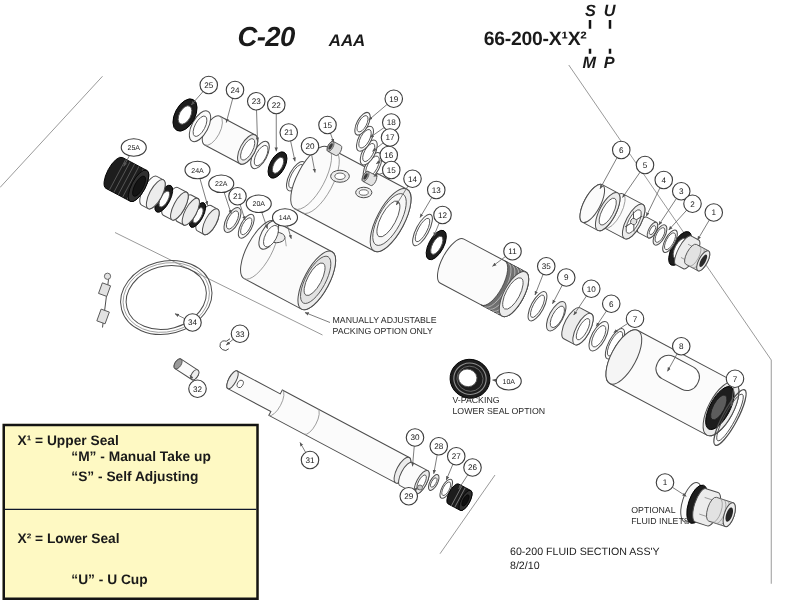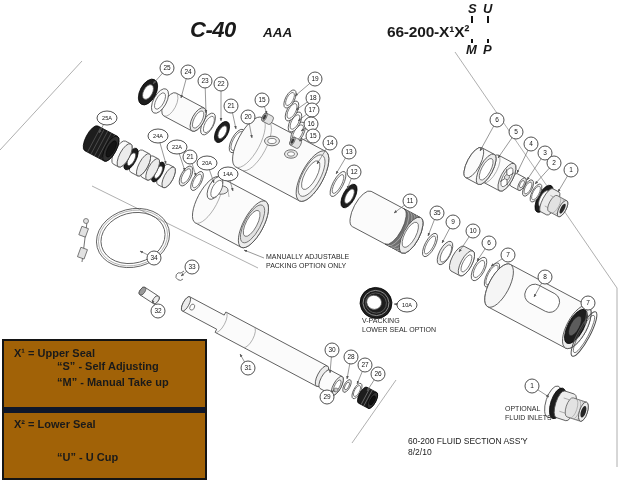--- a/index.html
+++ b/index.html
@@ -10,24 +10,24 @@
   .t-model{font:italic 700 22px "Liberation Sans",sans-serif;letter-spacing:-.5px}
   .t-series{font:italic 700 13.5px "Liberation Sans",sans-serif}
   .t-name{font:700 15px "Liberation Sans",sans-serif}
   .t-pn{font:700 15.5px "Liberation Sans",sans-serif;letter-spacing:-.2px}
   .t-sel{font:italic 700 13px "Liberation Sans",sans-serif}
   .tick{width:1.5px;background:#141414}
   
   .ann{font-size:7px;line-height:8.5px;color:#2a2a2a;white-space:nowrap}
   .assy{font-size:8.5px;line-height:11px;color:#222;white-space:nowrap}
   
-  .legend{left:2px;top:339px;width:201px;height:137px;border:2px solid #141414;background:#a16207;font-weight:700}
+  .legend{left:2px;top:339px;width:201px;height:137px;border:2px solid #141414;background:#fef9c3;font-weight:700}
   .legend-sec{padding:6px 0 0 10px;box-sizing:border-box}
   .legend-sec.upper{height:66px}
-  .legend-sec.lower{border-top:6px solid #0f172a;padding-top:5px}
+  .legend-sec.lower{border-top:1px solid #0f172a;padding-top:17px}
   .legend .head{font-size:11px;white-space:nowrap}
   .legend .opt{font-size:11px;margin-left:43px;line-height:15.5px;white-space:nowrap}
   .legend-sec.lower .opt-wrap{margin-top:20px}
   
   svg{position:absolute;left:0;top:0}
   .frame{stroke:#9a9a9a;stroke-width:.8;fill:none}
   .ln{stroke:#4d4d4d;stroke-width:.8;fill:none}
   .thin{stroke:#8a8a8a;stroke-width:.6;fill:none}
   .body{fill:#fbfbfb;stroke:#4d4d4d;stroke-width:.8}
   .face{fill:#ececec;stroke:#4d4d4d;stroke-width:.8}
@@ -593,21 +593,21 @@
           <text x="248" y="370.3" class="balloon-label">31</text>
         </g>
         <g>
           <line x1="532" y1="386" x2="549" y2="397" class="leader" marker-end="url(#arrow)"></line>
           <ellipse cx="532" cy="386" rx="7" ry="7" class="balloon"></ellipse>
           <text x="532" y="388.3" class="balloon-label">1</text>
         </g>
       </g>
   </svg>
 
-  <div class="abs t-model" style="left:190px;top:17px">C-40</div>
+  <div class="abs t-model" style="left:190px;top:17px">C-20</div>
   <div class="abs t-series" style="left:263px;top:25px">AAA</div>
   <div class="abs t-pn" style="left:387px;top:23px">66-200-X¹X²</div>
   <div class="abs t-sel" style="left:468px;top:1px">S</div>
   <div class="abs t-sel" style="left:483px;top:1px">U</div>
   <div class="abs t-sel" style="left:466px;top:42px">M</div>
   <div class="abs t-sel" style="left:483px;top:42px">P</div>
   <div class="abs tick" style="left:471px;top:16px;height:7px"></div>
   <div class="abs tick" style="left:487px;top:16px;height:7px"></div>
   <div class="abs tick" style="left:471px;top:38.5px;height:4.5px"></div>
   <div class="abs tick" style="left:487px;top:38.5px;height:4.5px"></div>
@@ -625,22 +625,22 @@
     <div>FLUID INLETS</div>
   </div>
   <div class="abs assy" style="left:408px;top:436px">
     <div>60-200 FLUID SECTION ASS'Y</div>
     <div>8/2/10</div>
   </div>
 
   <div class="abs legend">
     <div class="legend-sec upper">
       <div class="head">X¹ = Upper Seal</div>
+      <div class="opt">“M” - Manual Take up</div>
       <div class="opt">“S” - Self Adjusting</div>
-      <div class="opt">“M” - Manual Take up</div>
     </div>
     <div class="legend-sec lower">
       <div class="head">X² = Lower Seal</div>
       <div class="opt-wrap">
         <div class="opt">“U” - U Cup</div>
       </div>
     </div>
   </div>
 
 </div>

